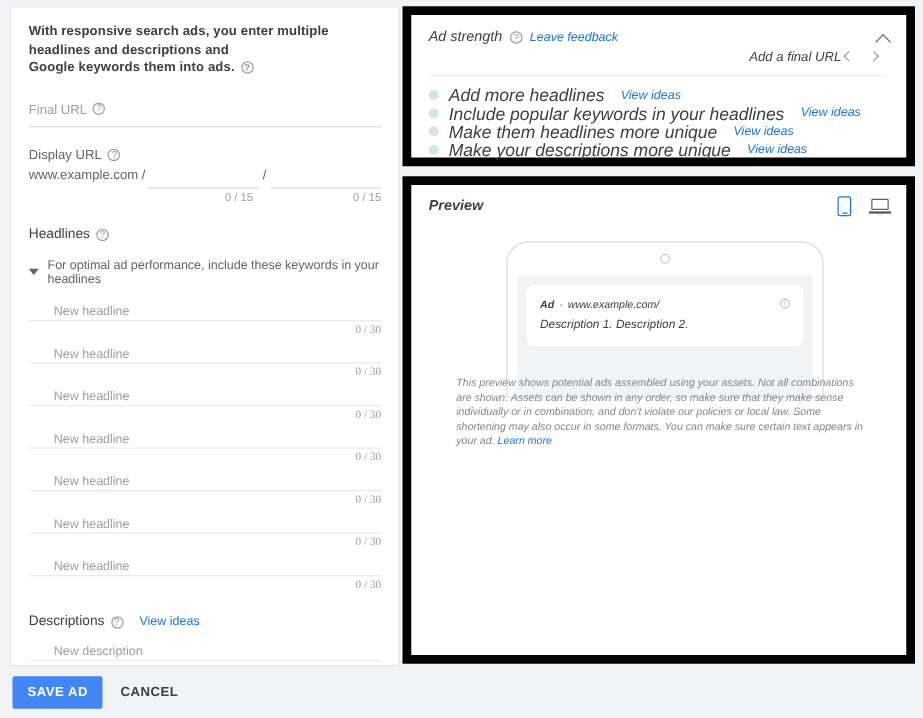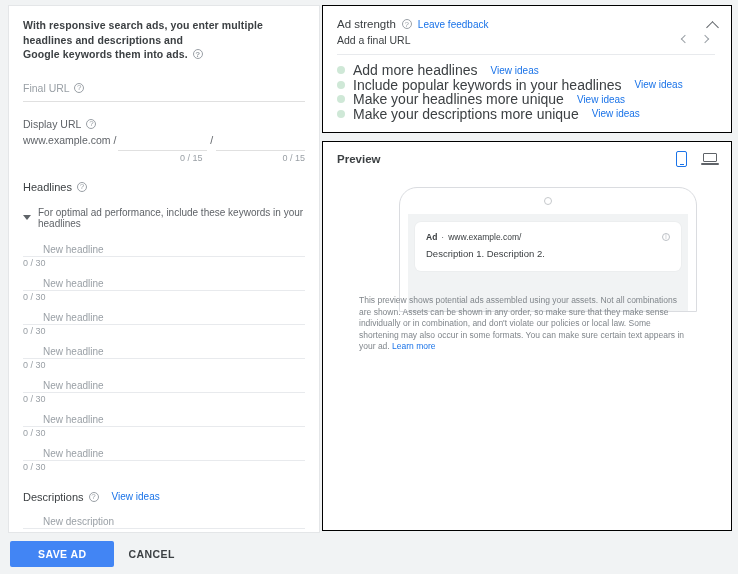--- a/index.html
+++ b/index.html
@@ -115,21 +115,21 @@
     color: #9aa0a6;
     text-align: right;
   }
   .path-counters .spacer { width: 9px; }
   .path-counters .lead { width: 86px; }
 
   
   .sec-head {
     margin-top: 18px;
     display: flex;
-    align-items: center;
+    align-items: flex-end;
     gap: 5px;
     font-size: 11px;
     color: #3c4043;
   }
   .sec-head .lbl { font-weight: 400; color: #3c4043; }
   .view-ideas {
     color: #1a73e8;
     font-size: 10px;
     margin-left: 8px;
     cursor: pointer;
@@ -161,23 +161,24 @@
     padding-top: 4px;
   }
   .hl-input .ph {
     font-size: 10px;
     color: #9aa0a6;
     margin-left: 20px;
   }
   .hl-count {
     font-size: 9px;
     color: #9aa0a6;
-    text-align: left;
+    text-align: right;
     height: 12px;
     line-height: 13px;
+    font-family: Liberation Serif, serif;
   }
 
   .add-link {
     margin-top: 6px;
     color: #1a73e8;
     font-size: 11px;
     font-weight: 600;
     letter-spacing: 0.035em;
     cursor: pointer;
   }
@@ -195,21 +196,21 @@
     align-items: center;
     padding-left: 10px;
     gap: 14px;
   }
   .btn-save {
     background: #4285f4;
     color: #ffffff;
     font-size: 10.5px;
     font-weight: 700;
     letter-spacing: 0.04em;
-    padding: 7px 28px;
+    padding: 7px 12px;
     border: none;
     border-radius: 2px;
     cursor: pointer;
     font-family: "Liberation Sans", sans-serif;
   }
   .btn-cancel {
     background: transparent;
     border: none;
     color: #3c4043;
     font-size: 10.5px;
@@ -222,21 +223,22 @@
   
   .right-col {
     position: absolute;
     left: 322px;
     top: 5px;
     width: 410px;
   }
 
   .card {
     background: #ffffff;
-    border: 1px solid #000000;
+    border: 7px solid #000000;
+    font-style: italic;
   }
 
   
   .strength-card {
     height: 128px;
     position: relative;
     padding: 12px 14px 0 14px;
   }
   .strength-top {
     display: flex;
@@ -293,21 +295,21 @@
     font-weight: 700;
   }
 
   .sugg-col {
     flex: 1 1 auto;
     padding-right: 2px;
   }
   .sugg-head {
     display: flex;
     align-items: center;
-    justify-content: space-between;
+    justify-content: flex-end;
     padding-bottom: 8px;
     border-bottom: 1px solid #e8eaed;
   }
   .sugg-head-label {
     font-size: 10.5px;
     color: #3c4043;
   }
   .arrows { display: flex; gap: 12px; padding-right: 4px; }
   .arrow {
     width: 10px; height: 10px;
@@ -402,21 +404,21 @@
     width: 18px; height: 1.6px;
     background: #5f6368;
     border-radius: 1px;
   }
 
   
   .phone {
     position: absolute;
     left: 76px;
     top: 45px;
-    width: 298px;
+    width: 254px;
     height: 125px;
     border: 1.5px solid #dadce0;
     border-radius: 18px 18px 0 0;
     background: #ffffff;
     overflow: hidden;
   }
   .phone-speaker {
     width: 8px; height: 8px;
     border: 1.2px solid #c5c8cb;
     border-radius: 50%;
@@ -635,21 +637,21 @@
               <span class="sugg-text">Add more headlines</span>
               <span class="sugg-link">View ideas</span>
             </div>
             <div class="sugg-item">
               <span class="dot"></span>
               <span class="sugg-text">Include popular keywords in your headlines</span>
               <span class="sugg-link">View ideas</span>
             </div>
             <div class="sugg-item">
               <span class="dot"></span>
-              <span class="sugg-text">Make your headlines more unique</span>
+              <span class="sugg-text">Make them headlines more unique</span>
               <span class="sugg-link">View ideas</span>
             </div>
             <div class="sugg-item">
               <span class="dot"></span>
               <span class="sugg-text">Make your descriptions more unique</span>
               <span class="sugg-link">View ideas</span>
             </div>
           </div>
         </div>
       </div>

